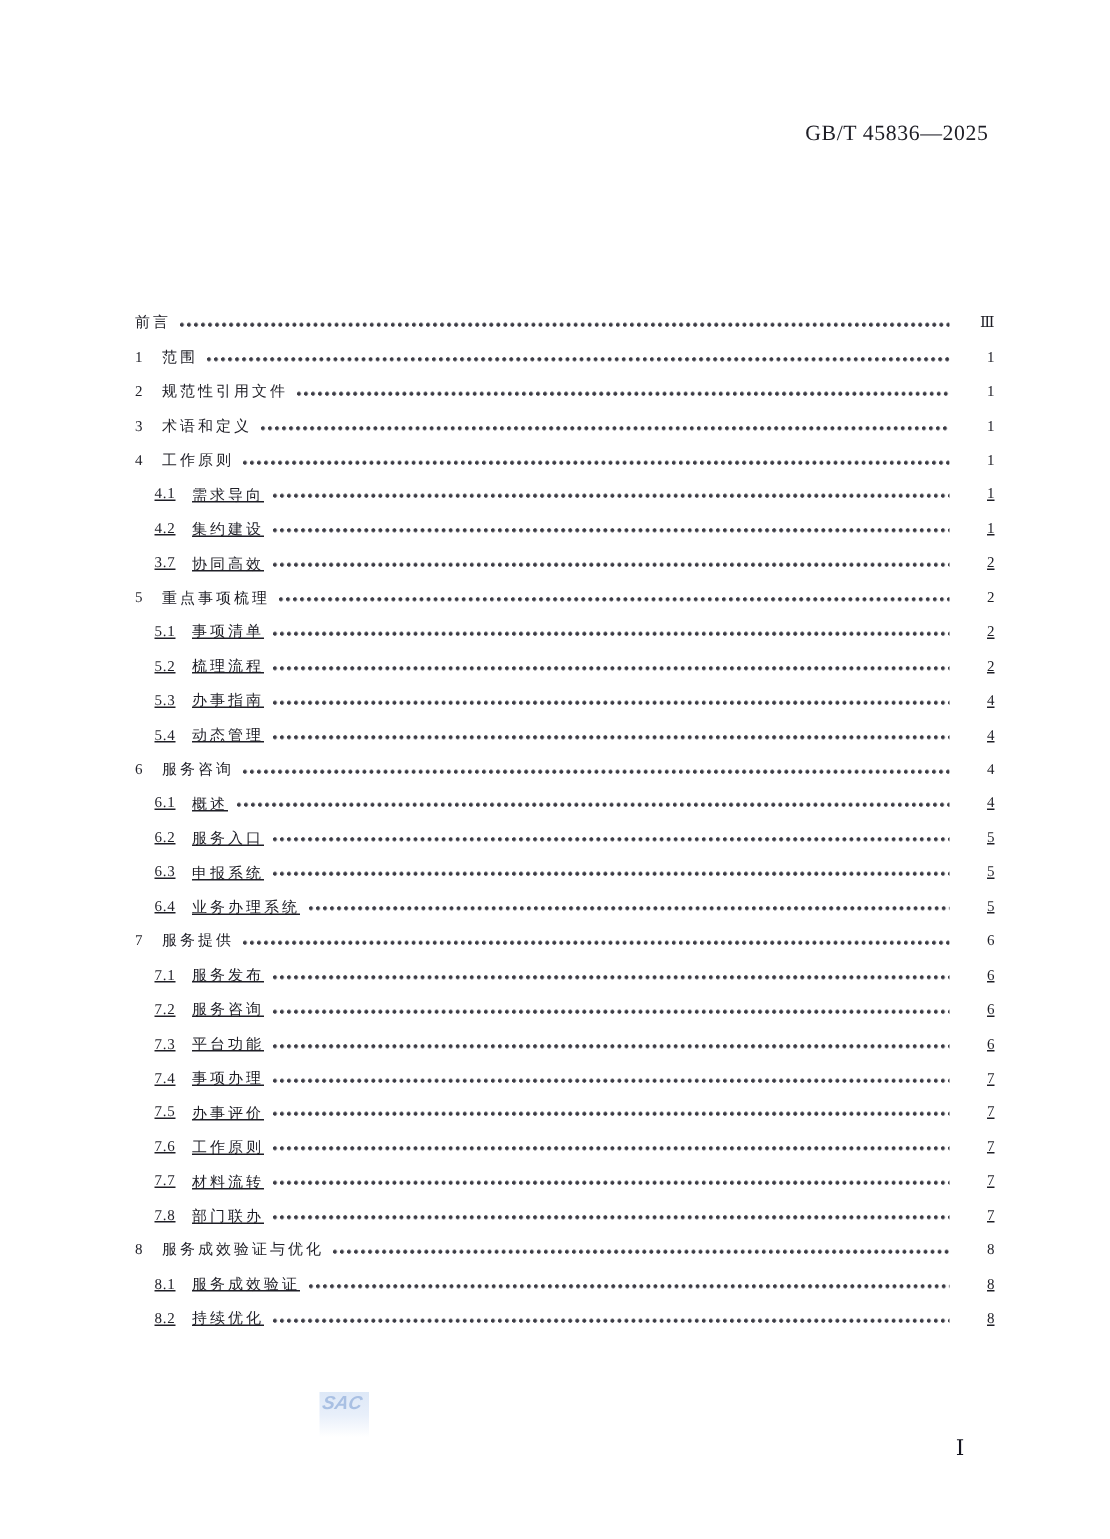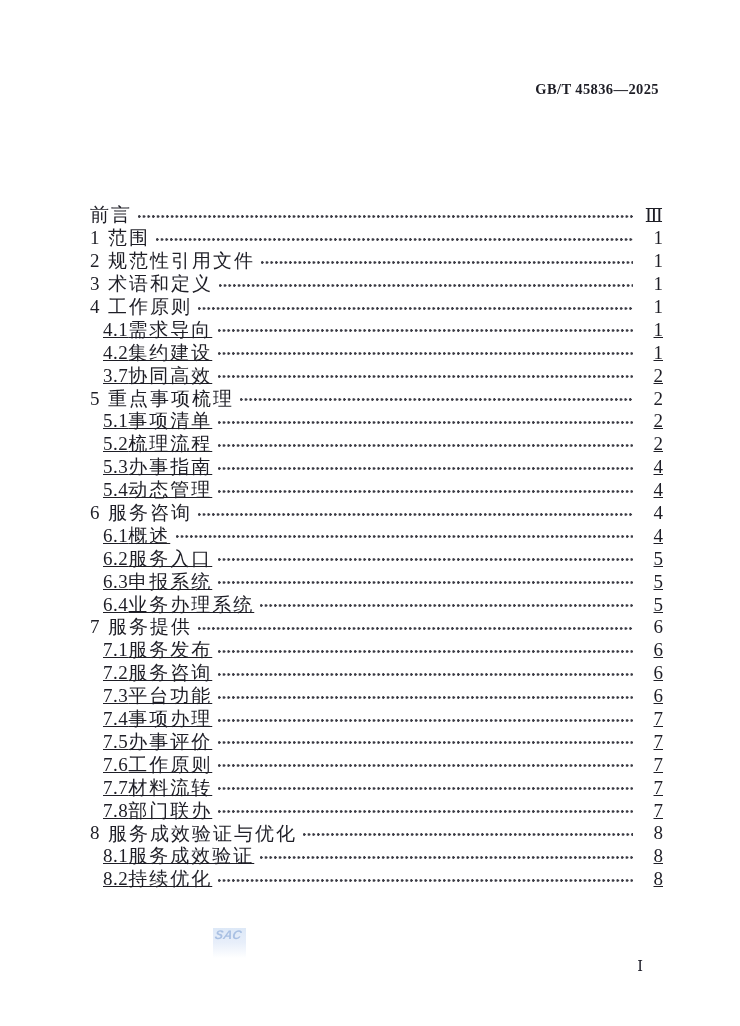--- a/index.html
+++ b/index.html
@@ -11,21 +11,21 @@
     background: #ffffff;
     font-family: "Liberation Serif", "DejaVu Serif", serif;
     color: #1e1e26;
     overflow: hidden;
   }
   .std-code {
     position: absolute;
     top: 81px;
     right: 81px;
     font-size: 14.5px;
-    font-weight: bold;
+    font-weight: normal;
     letter-spacing: 0.4px;
     white-space: nowrap;
     margin-left: 44px;
   }
   .doc-title {
     position: absolute;
     top: 142px;
     left: 0;
     width: 100%;
     text-align: center;
@@ -37,21 +37,21 @@
   .toc {
     position: absolute;
     left: 90px;
     top: 204px;
     width: 573px;
   }
   .toc-row {
     display: flex;
     align-items: center;
     height: 22.9px;
-    font-size: 19px;
+    font-size: 10px;
     white-space: nowrap;
   }
   .toc-row .num {
     flex: none;
     letter-spacing: 0.5px;
   }
   .lvl1 .num { min-width: 18px; }
   .lvl2 { padding-left: 13px; text-decoration: underline; }
   .lvl2 .num { min-width: 25px; }
   .toc-row .label {

